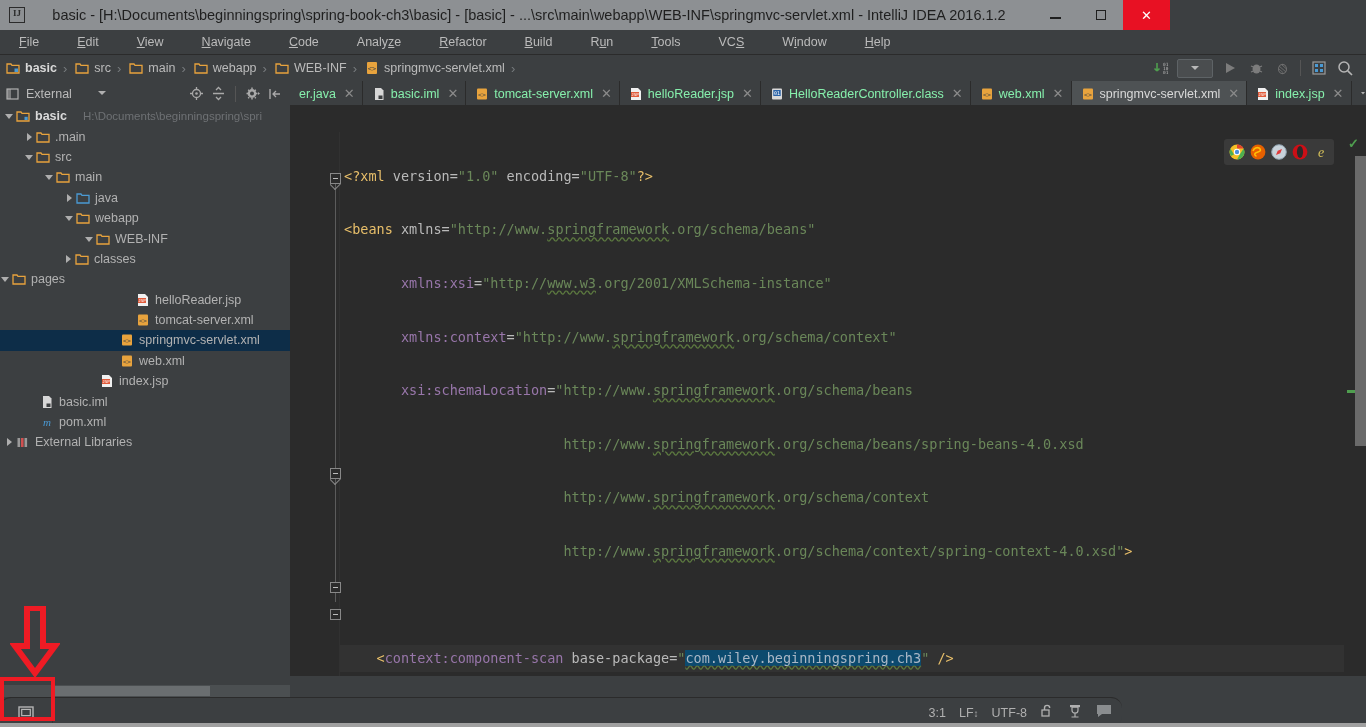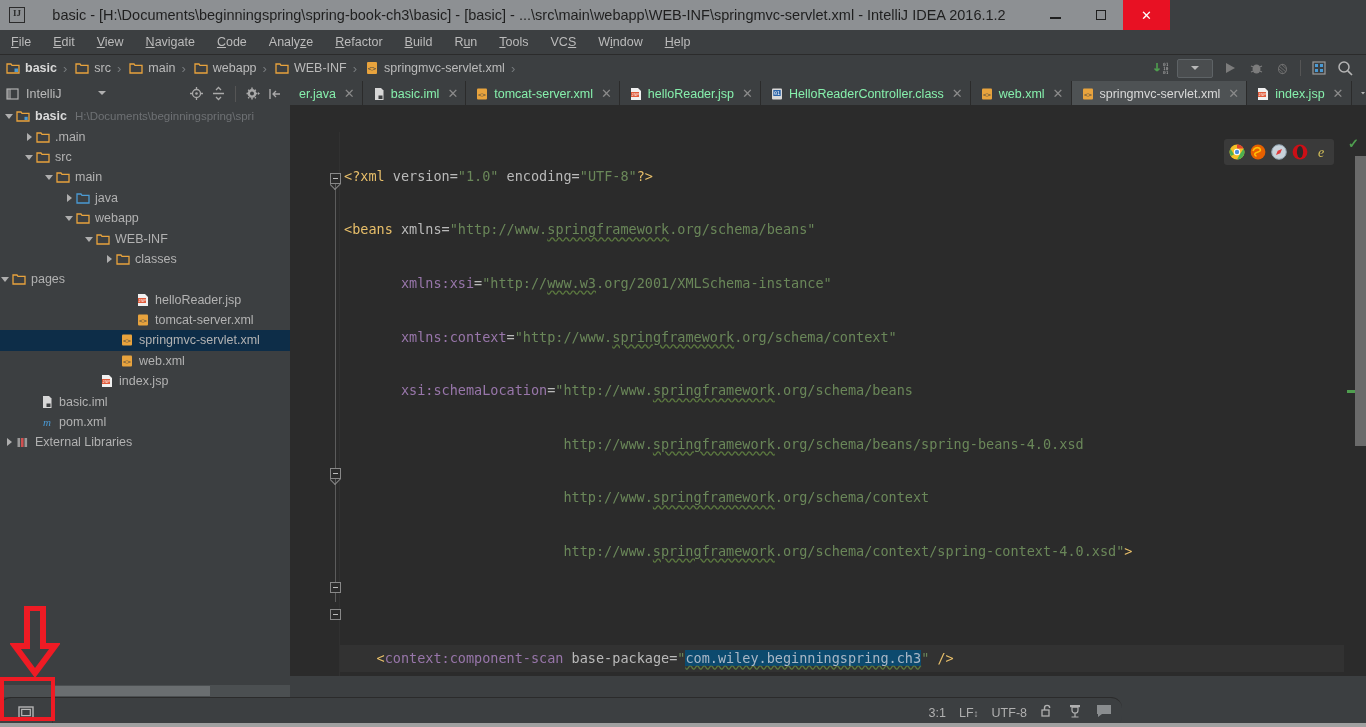--- a/index.html
+++ b/index.html
@@ -41,21 +41,21 @@
   .win-min-glyph { width: 11px; height: 1.5px; background: #1f1f1f; margin-bottom: -6px; }
   .win-max-glyph { width: 10px; height: 10px; border: 1.5px solid #1f1f1f; }
 
   
   .menubar {
     position: absolute; left: 0; top: 30px; width: 1366px; height: 25px;
     background: #3c3f41; display: flex; align-items: center;
     border-bottom: 1px solid #2b2b2b;
   }
   .menu-item {
-    font-size: 12.5px; color: #bbbbbb; padding: 2px 11px; cursor: default;
+    font-size: 12.5px; color: #bbbbbb; padding: 2px 19px; cursor: default;
     white-space: nowrap;
   }
   .menu-item u { text-decoration: underline; }
 
   
   .navbar {
     position: absolute; left: 0; top: 55px; width: 1366px; height: 26px;
     background: #3c3f41; display: flex; align-items: center;
   }
   .crumb { display: flex; align-items: center; padding: 0 1px 0 6px; height: 22px; }
@@ -135,21 +135,21 @@
     content:""; position:absolute; left:3px; top:2px;
     border-left: 5px solid #aeaeae; border-top: 4px solid transparent;
     border-bottom: 4px solid transparent;
   }
   .tree-arrow.open:after {
     content:""; position:absolute; left:1px; top:4px;
     border-top: 5px solid #aeaeae; border-left: 4px solid transparent;
     border-right: 4px solid transparent;
   }
   .tree-text { margin-left: 5px; }
-  .tree-sub { margin-left: 8px; color: #6e7174; font-size: 11.5px; }
+  .tree-sub { margin-left: 16px; color: #6e7174; font-size: 11.5px; }
 
   
   .ico { width: 14px; height: 14px; flex: 0 0 auto; position: relative; display:inline-block; }
 
   
   .editor-wrap {
     position: absolute; left: 290px; top: 106px; right: 0; bottom: 51px;
     background: #2b2b2b; overflow: hidden;
   }
   .breadcrumb-bar {
@@ -407,21 +407,21 @@
   </div>
 
   <div class="toolrow">
     <div class="project-label-box">
       <span class="ico">
         <svg width="14" height="14" viewBox="0 0 14 14">
             <rect x="1" y="2" width="11" height="10" fill="none" stroke="#b0b0b0" stroke-width="1.2"></rect>
             <rect x="1" y="2" width="4" height="10" fill="#b0b0b0" opacity="0.55"></rect>
           </svg>
       </span>
-      <span class="project-label">IntelliJ</span>
+      <span class="project-label">External</span>
       <span class="project-caret"></span>
     </div>
 
     <div class="tool-icons">
       <div class="tool-ico">
         <svg width="15" height="15" viewBox="0 0 15 15">
             <circle cx="7.5" cy="7.5" r="4" fill="none" stroke="#a9a9a9" stroke-width="1.3"></circle>
             <circle cx="7.5" cy="7.5" r="1.3" fill="#a9a9a9"></circle>
             <path d="M7.5 1v2.2M7.5 11.8V14M1 7.5h2.2M11.8 7.5H14" stroke="#a9a9a9" stroke-width="1.3"></path>
           </svg>
@@ -612,21 +612,21 @@
     <div class="tree-row" style="padding-left:84px;">
       <span class="tree-arrow open"></span>
       <span class="ico">
         <svg width="14" height="14" viewBox="0 0 14 14">
             <path d="M1 3h4l1 1.3h7V12H1z" fill="none" stroke="#e8a33d" stroke-width="1.3"></path>
           </svg>
       </span>
       <span class="tree-text">WEB-INF</span>
     </div>
 
-    <div class="tree-row" style="padding-left:104px;">
+    <div class="tree-row" style="padding-left:63px;">
       <span class="tree-arrow closed"></span>
       <span class="ico">
         <svg width="14" height="14" viewBox="0 0 14 14">
             <path d="M1 3h4l1 1.3h7V12H1z" fill="none" stroke="#e8a33d" stroke-width="1.3"></path>
           </svg>
       </span>
       <span class="tree-text">classes</span>
     </div>
 
     <div class="tree-row" style="">

